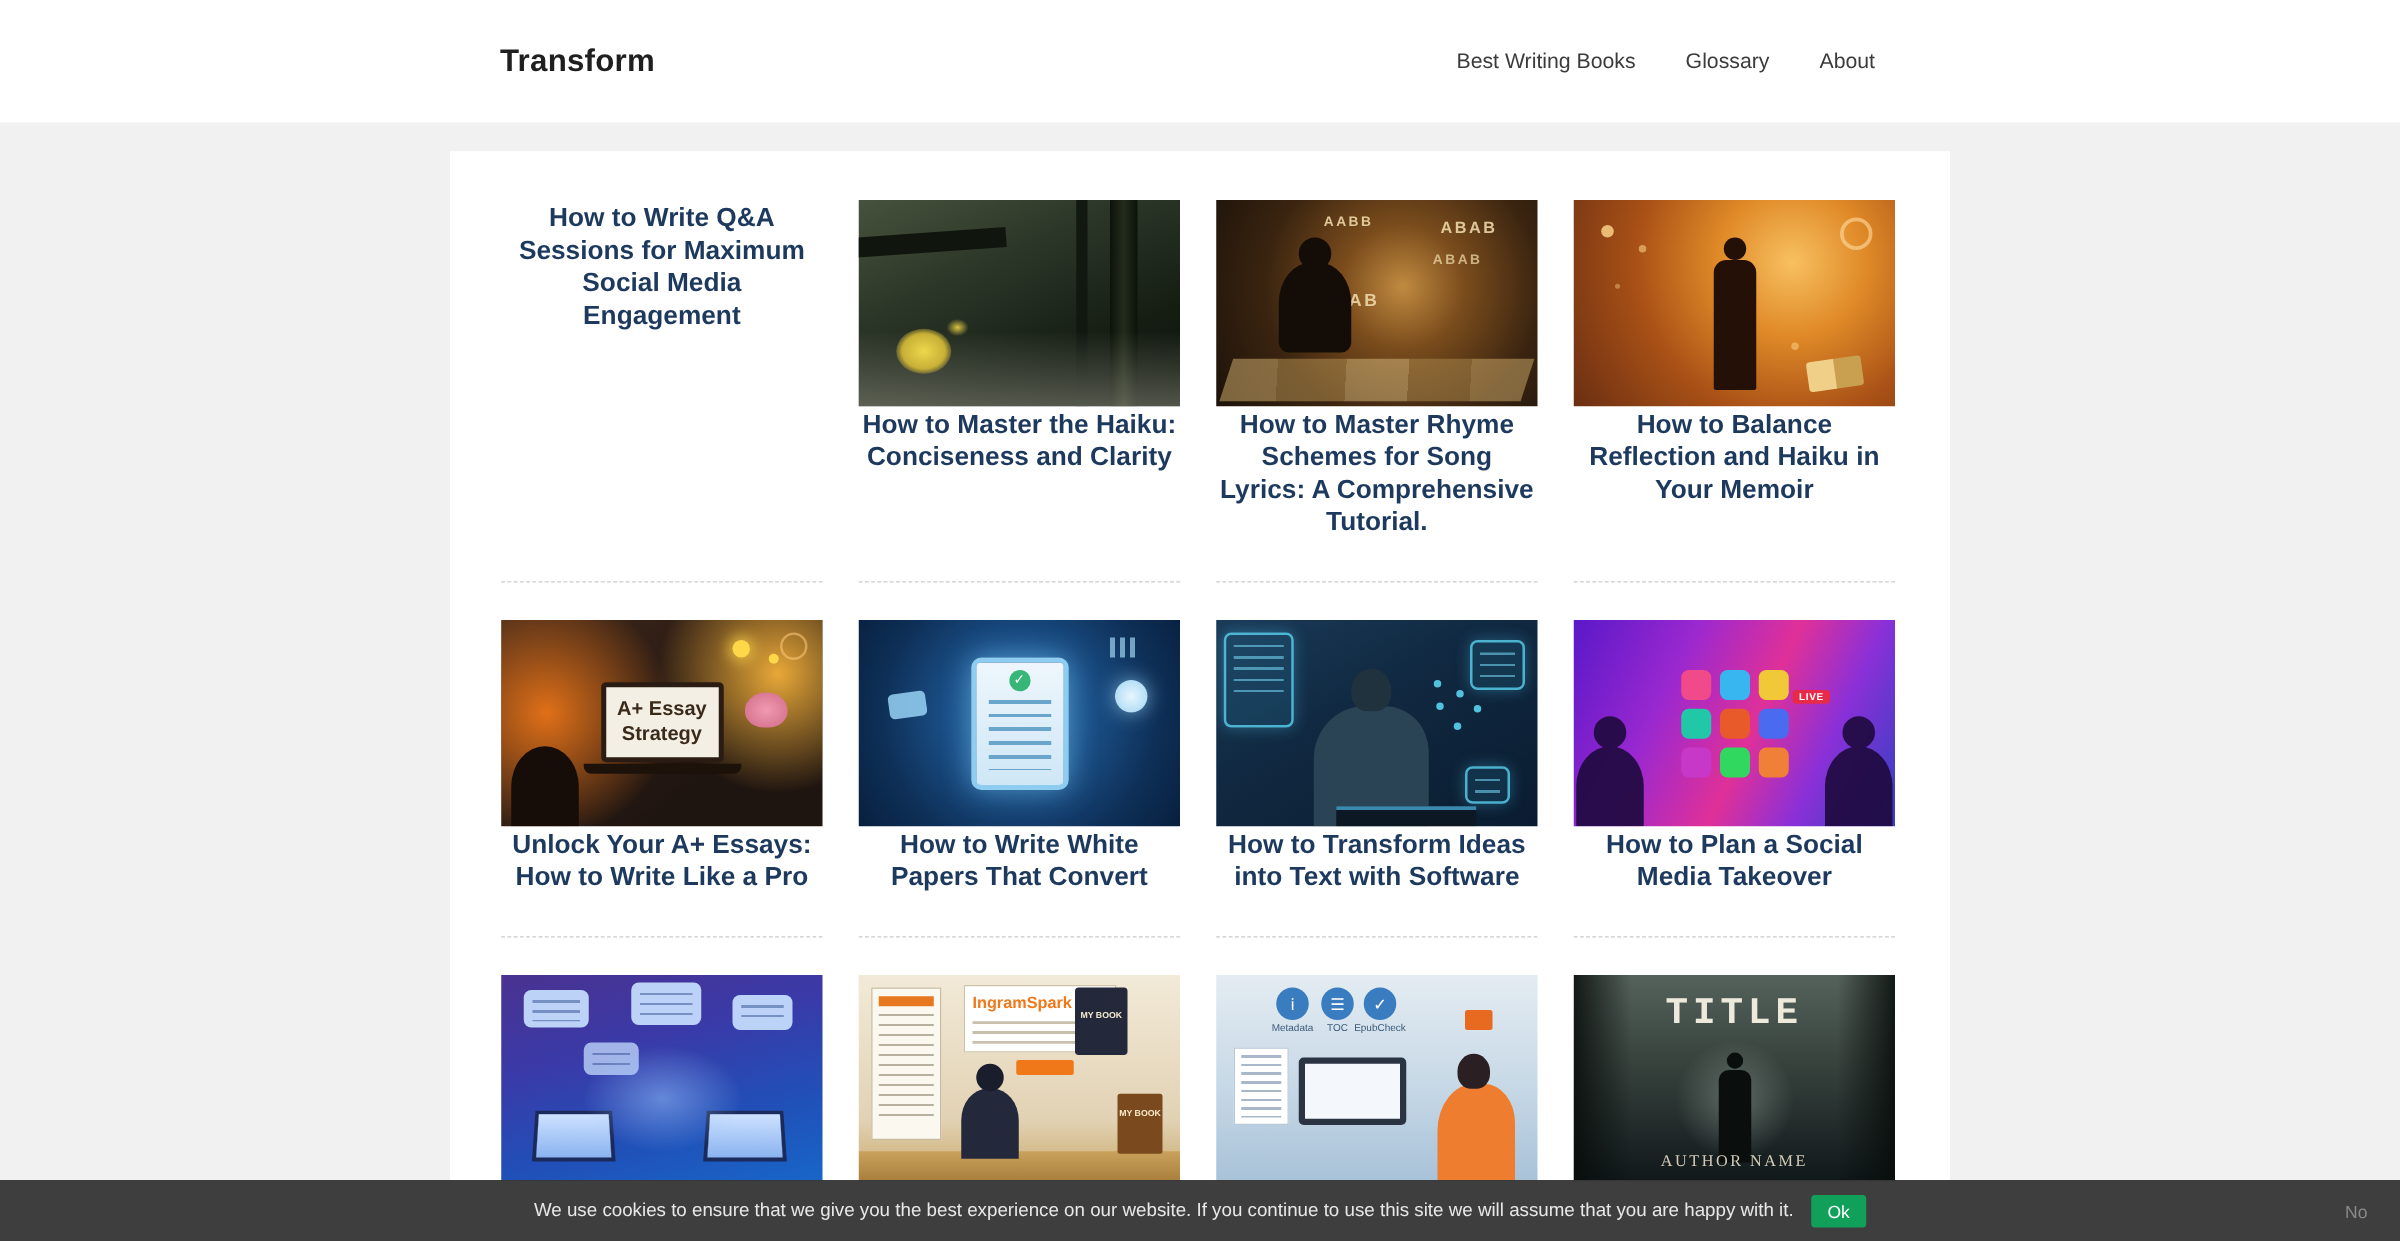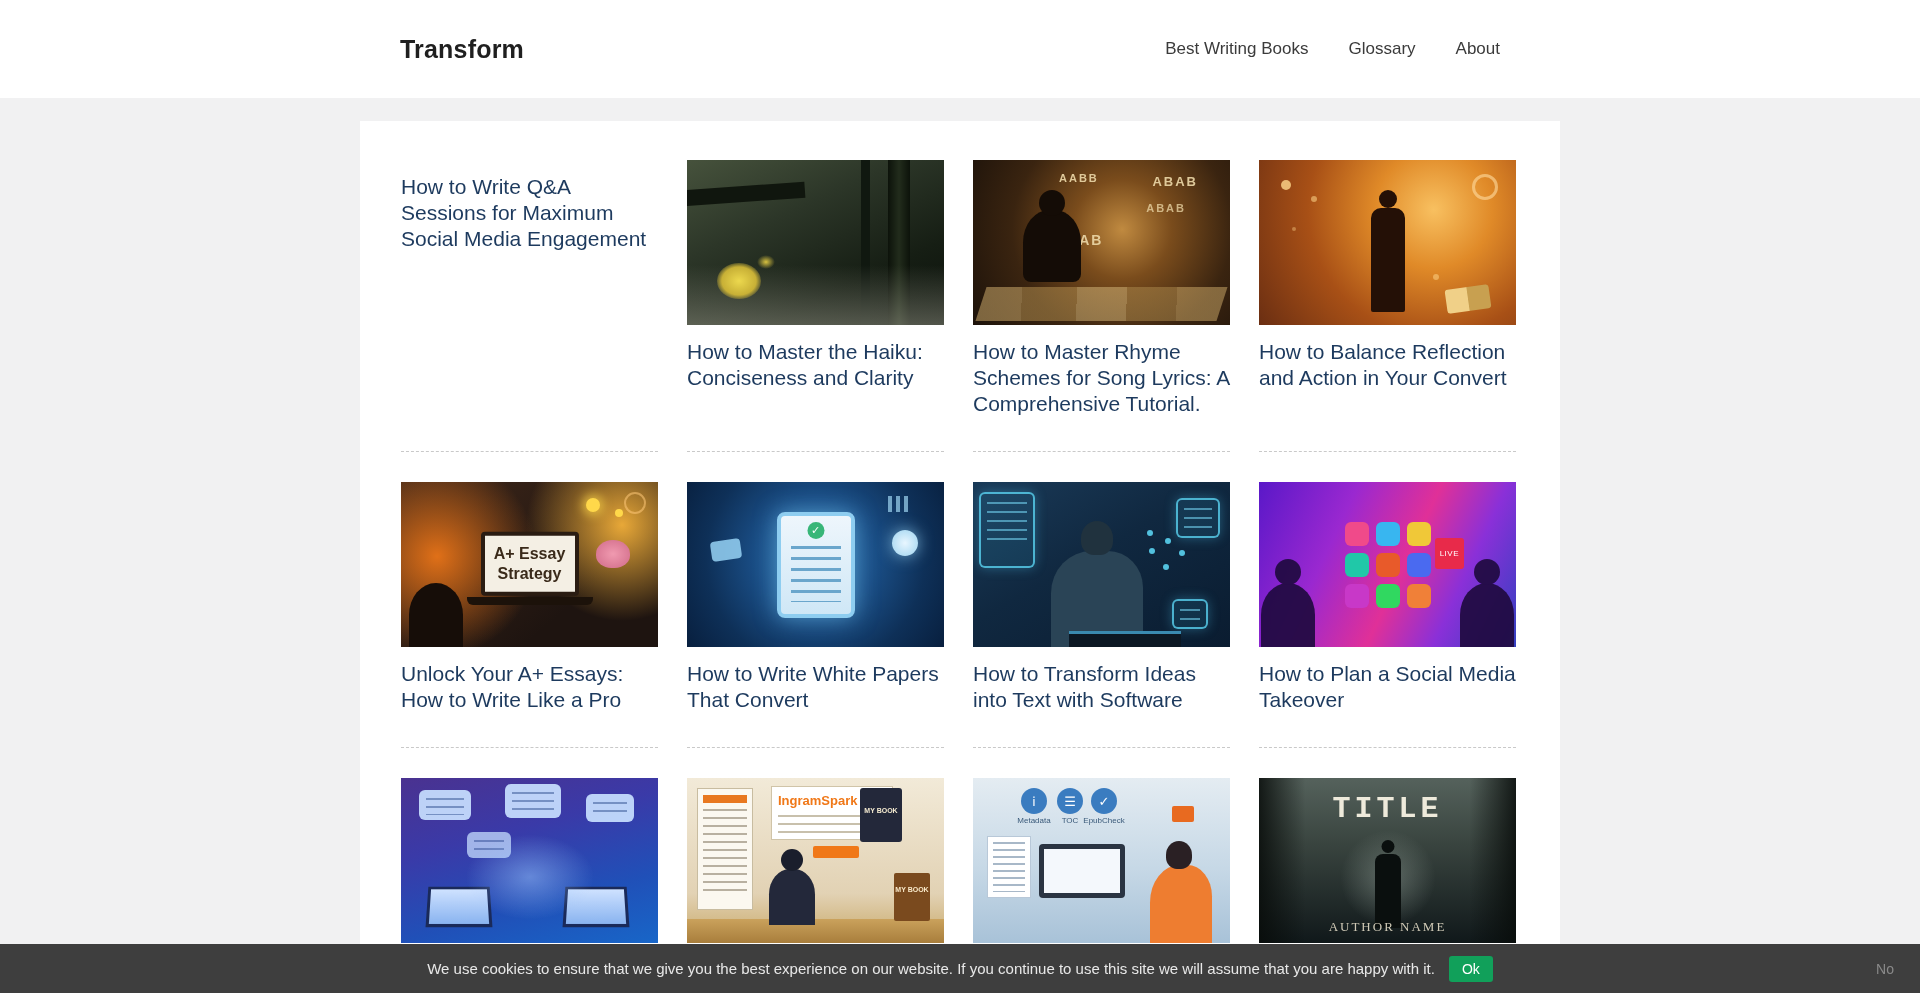--- a/index.html
+++ b/index.html
@@ -60,24 +60,25 @@
   }
   .thumb {
     position:relative;
     width:257px;
     height:165px;
     overflow:hidden;
     cursor:pointer;
     flex:0 0 auto;
   }
   .post-title {
-    margin-top:14px;
+    margin-top:2px;
     font-size:21px;
     line-height:26px;
-    font-weight:400;
+    font-weight:700;
+    text-align:center;
     color:#1d3a5e;
     cursor:pointer;
   }
 
   
   .th-qa { background:
     radial-gradient(circle at 78% 22%, #f29a4a 0%, rgba(242,154,74,0) 38%),
     radial-gradient(circle at 20% 75%, #e2702c 0%, rgba(226,112,44,0) 45%),
     linear-gradient(135deg,#cf5517,#9a3608); }
   .qa-badge { position:absolute; top:20px; left:52px; background:#4a1a04; color:#ffe2b8;
@@ -194,21 +195,21 @@
   .th-tk { background:linear-gradient(115deg,#5a18c8 0%,#9a28d0 30%,#e03098 55%,#8a30d8 75%,#3440c0 100%); }
   .tk-grid { position:absolute; left:50%; top:50%; transform:translate(-50%,-50%);
     display:grid; grid-template-columns:repeat(3,24px); gap:7px; }
   .tk-app { width:24px; height:24px; border-radius:6px; }
   .tk-app:nth-child(1){background:#f04a8a} .tk-app:nth-child(2){background:#38b6f0}
   .tk-app:nth-child(3){background:#f0c838} .tk-app:nth-child(4){background:#20c8a8}
   .tk-app:nth-child(5){background:#e85a2a} .tk-app:nth-child(6){background:#4a6af0}
   .tk-app:nth-child(7){background:#c838c8} .tk-app:nth-child(8){background:#30d860}
   .tk-app:nth-child(9){background:#f08038}
   .tk-live { position:absolute; right:52px; top:56px; background:#e82a4a; color:#fff; font-size:8px;
-    font-weight:normal; padding:11px 5px; border-radius:3px; letter-spacing:.5px;text-align:center; }
+    font-weight:bold; padding:1px 5px; border-radius:3px; letter-spacing:.5px;text-align:center; }
   .tk-sil { position:absolute; bottom:0; width:54px; height:64px; background:#200a40;
     border-radius:50% 50% 0 0; opacity:.92; }
   .tk-sil::before { content:""; position:absolute; top:-24px; left:14px; width:26px; height:26px;
     background:#200a40; border-radius:50%; }
   .tk-left { left:2px; }
   .tk-right { right:2px; transform:scaleX(-1); }
 
   
   .th-lap { background:linear-gradient(165deg,#4a3290 0%,#3a3aa8 35%,#2050b8 70%,#1866c8 100%); }
   .th-lap::after { content:""; position:absolute; left:50%; top:60%; width:130px; height:86px;
@@ -345,21 +346,21 @@
       <h2 class="post-title">How to Master Rhyme Schemes for Song Lyrics: A Comprehensive Tutorial.</h2>
     </article>
 
     <article class="post">
       <div class="thumb th-memoir">
         <span class="mm-swirl"></span>
         <span class="mm-clock"></span>
         <span class="mm-fig"></span>
         <span class="mm-book"></span>
       </div>
-      <h2 class="post-title">How to Balance Reflection and Action in Your Convert</h2>
+      <h2 class="post-title">How to Balance Reflection and Haiku in Your Memoir</h2>
     </article>
 
     <article class="post">
       <div class="thumb th-essay">
         <span class="es-person"></span>
         <span class="es-base"></span>
         <span class="es-laptop">
           <span>A+ Essay Strategy</span>
         </span>
         <span class="es-brain"></span>

